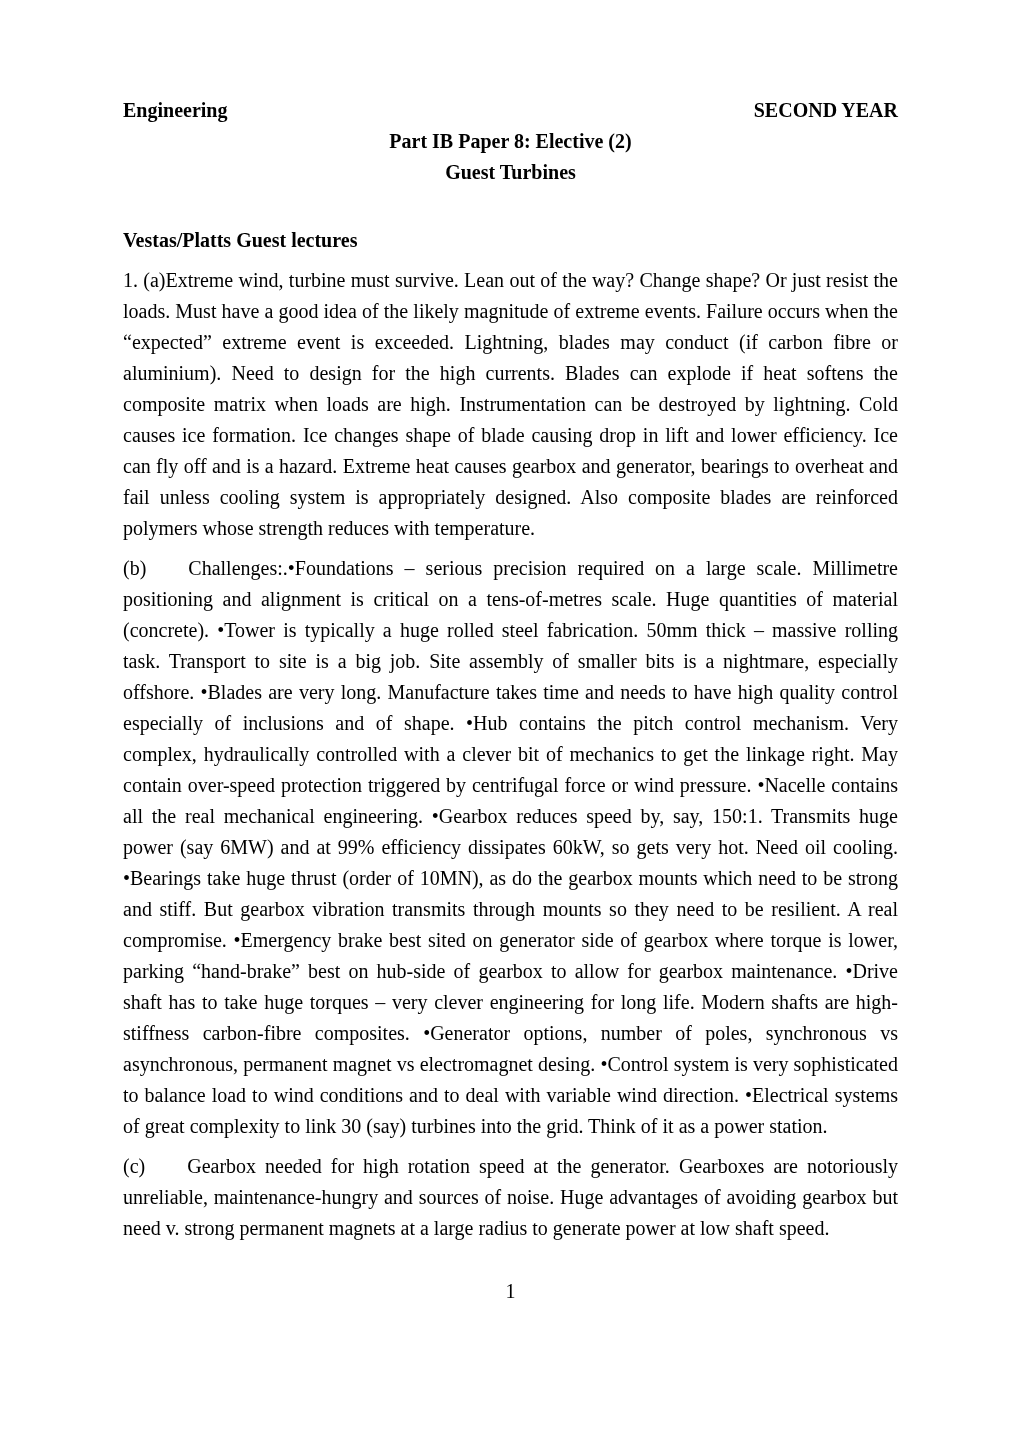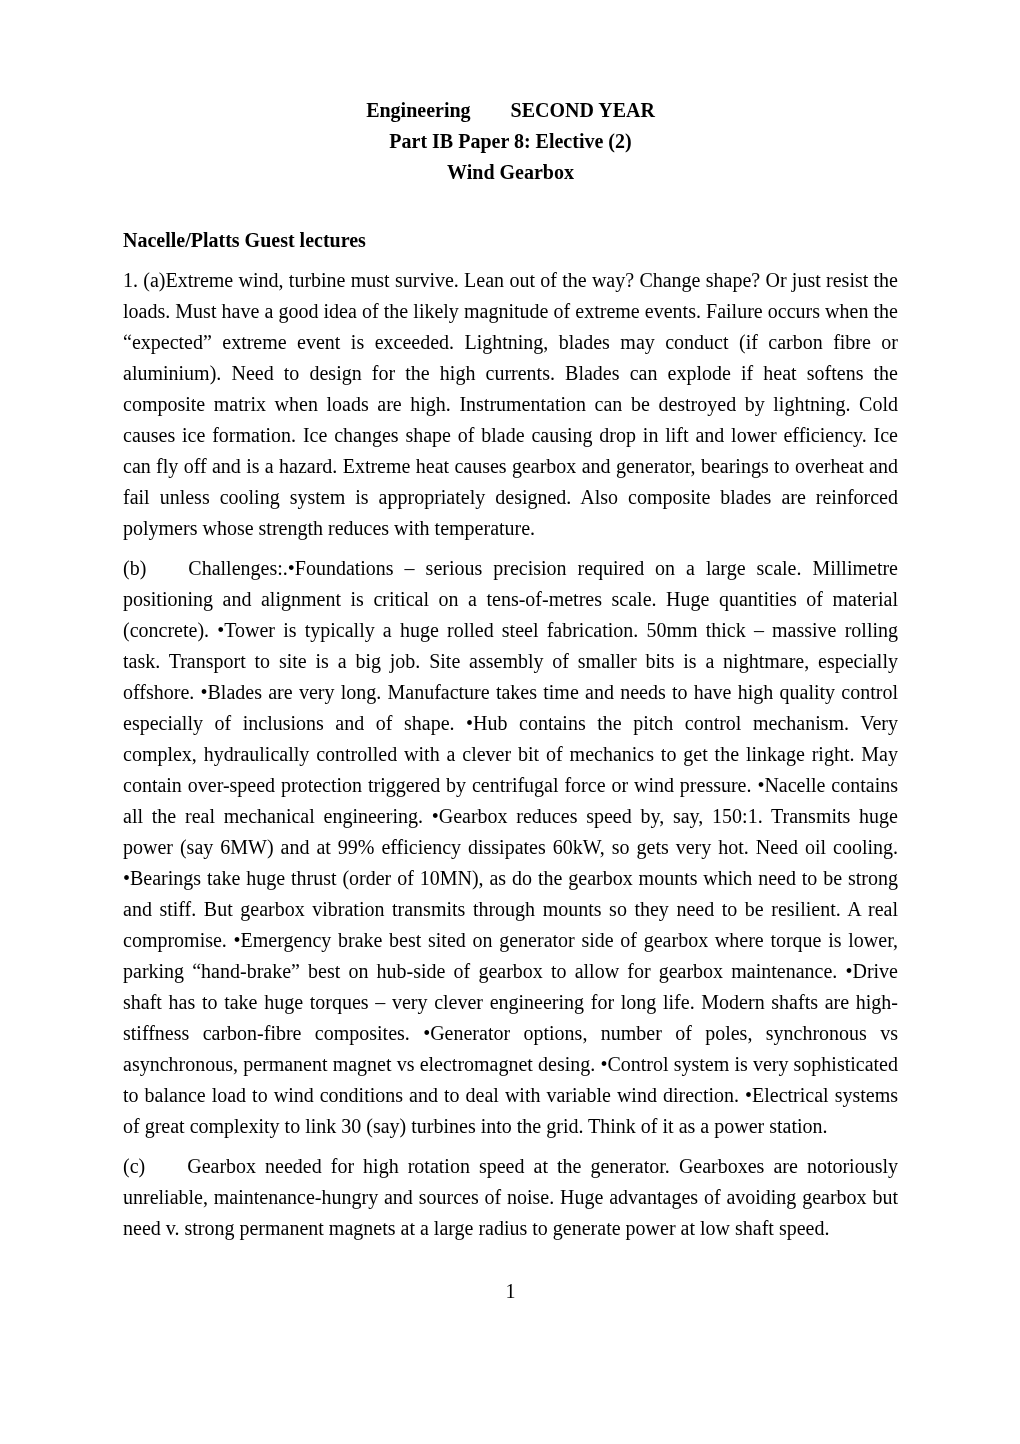--- a/index.html
+++ b/index.html
@@ -14,21 +14,21 @@
     box-sizing: border-box;
     padding: 95px 122px 40px 123px;
     background: #ffffff;
     color: #000000;
     font-family: "Liberation Serif", "DejaVu Serif", serif;
     font-size: 20px;
     line-height: 31px;
   }
   .header-row {
     display: flex;
-    justify-content: center;
+    justify-content: space-between;
     font-weight: bold;
     gap: 40px;
   }
   .title-line {
     text-align: center;
     font-weight: bold;
   }
   .section-heading {
     font-weight: bold;
     margin-top: 37px;
@@ -50,23 +50,23 @@
 <body>
 
 <div class="page">
 
   <div class="header-row">
     <span>Engineering</span>
     <span>SECOND YEAR</span>
   </div>
 
   <div class="title-line">Part IB Paper 8: Elective (2)</div>
-  <div class="title-line">Wind Gearbox</div>
+  <div class="title-line">Guest Turbines</div>
 
-  <div class="section-heading">Nacelle/Platts Guest lectures</div>
+  <div class="section-heading">Vestas/Platts Guest lectures</div>
 
   <p class="para"><span class="para-label label-a">1. (a)</span><span>Extreme wind, turbine must survive.  Lean out of the way?  Change shape?  Or just resist the loads.  Must have a good idea of the likely magnitude of extreme events.  Failure occurs when the “expected” extreme event is exceeded.  Lightning, blades may conduct (if carbon fibre or aluminium).  Need to design for the high currents.  Blades can explode if heat softens the composite matrix when loads are high.  Instrumentation can be destroyed by lightning.  Cold causes ice formation.  Ice changes shape of blade causing drop in lift and lower efficiency.  Ice can fly off and is a hazard.  Extreme heat causes gearbox and generator, bearings to overheat and fail unless cooling system is appropriately designed.  Also composite blades are reinforced polymers whose strength reduces with temperature.</span></p>
 
   <p class="para"><span class="para-label label-wide">(b)</span><span>Challenges:.•Foundations – serious precision required on a large scale.  Millimetre positioning and alignment is critical on a tens-of-metres scale.  Huge quantities of material (concrete).  •Tower is typically a huge rolled steel fabrication.  50mm thick – massive rolling task.  Transport to site is a big job.  Site assembly of smaller bits is a nightmare, especially offshore.  •Blades are very long.  Manufacture takes time and needs to have high quality control especially of inclusions and of shape.  •Hub contains the pitch control mechanism.  Very complex, hydraulically controlled with a clever bit of mechanics to get the linkage right.  May contain over-speed protection triggered by centrifugal force or wind pressure.  •Nacelle contains all the real mechanical engineering.  •Gearbox reduces speed by, say, 150:1.  Transmits huge power (say 6MW) and at 99% efficiency dissipates 60kW, so gets very hot.  Need oil cooling.  •Bearings take huge thrust (order of 10MN), as do the gearbox mounts which need to be strong and stiff. But gearbox vibration transmits through mounts so they need to be resilient.  A real compromise.  •Emergency brake best sited on generator side of gearbox where torque is lower, parking “hand-brake” best on hub-side of gearbox to allow for gearbox maintenance.  •Drive shaft has to take huge torques – very clever engineering for long life. Modern shafts are high-stiffness carbon-fibre composites.  •Generator options, number of poles, synchronous vs asynchronous, permanent magnet vs electromagnet desing.  •Control system is very sophisticated to balance load to wind conditions and to deal with variable wind direction.  •Electrical systems of great complexity to link 30 (say) turbines into the grid. Think of it as a power station.</span></p>
 
   <p class="para"><span class="para-label label-wide">(c)</span><span>Gearbox needed for high rotation speed at the generator.  Gearboxes are notoriously unreliable, maintenance-hungry and sources of noise.  Huge advantages of avoiding gearbox but need v. strong permanent magnets at a large radius to generate power at low shaft speed.</span></p>
 
   <div class="page-number">1</div>
 
 </div>

